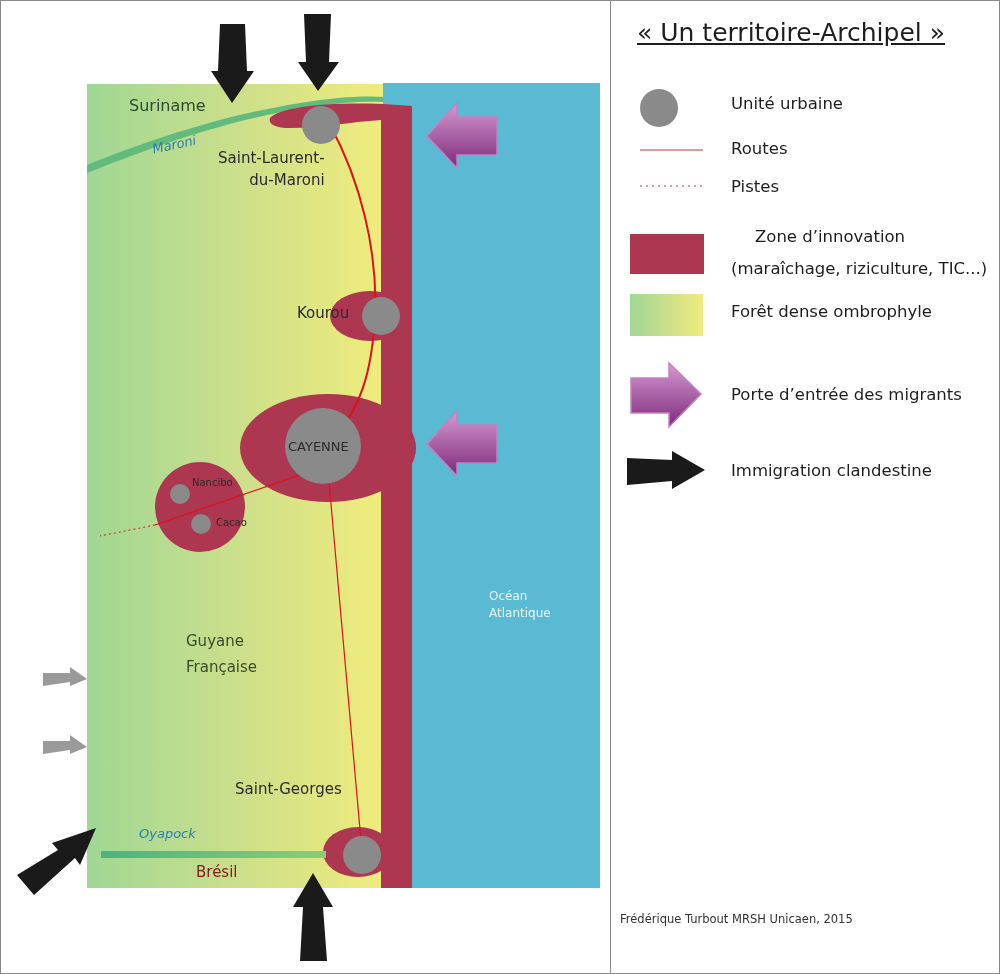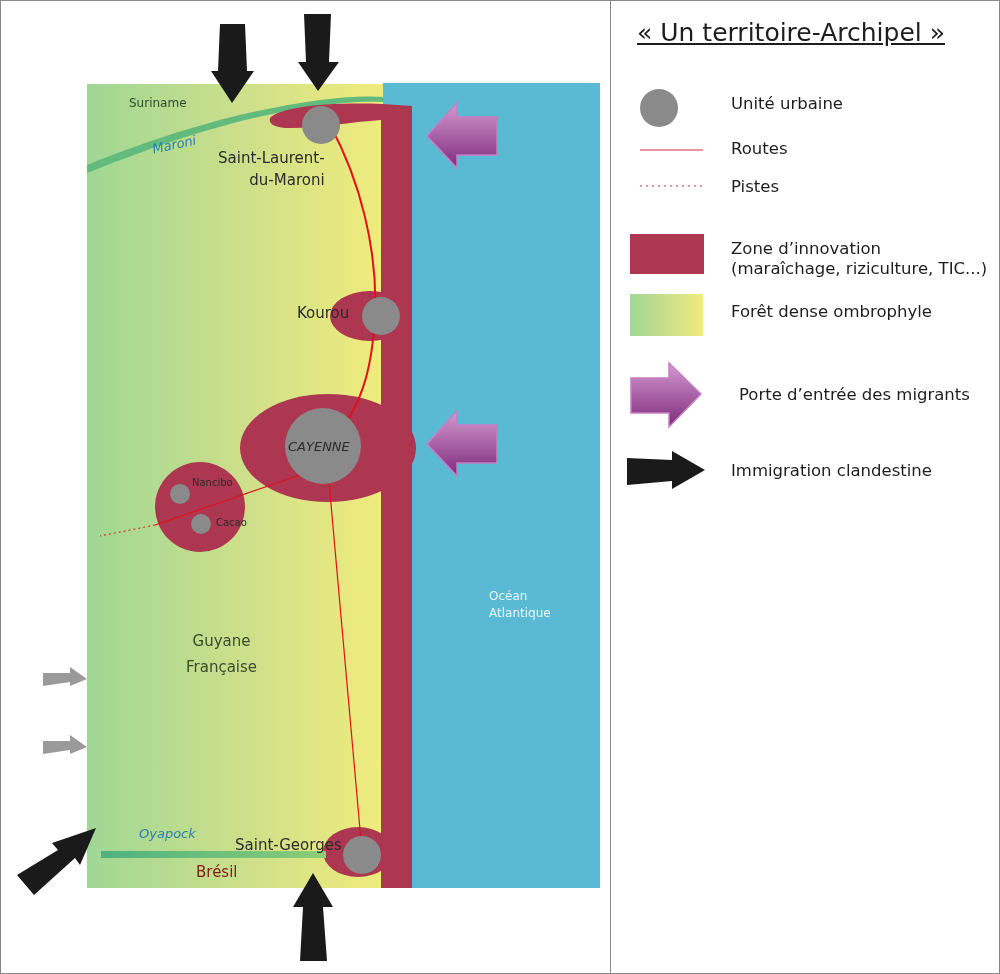--- a/index.html
+++ b/index.html
@@ -82,46 +82,47 @@
 
   <circle cx="659" cy="108" r="19" fill="#8a8a8a"></circle>
   <line x1="640" y1="150" x2="703" y2="150" stroke="#d0303a" stroke-width="1.2"></line>
   <line x1="640" y1="186" x2="703" y2="186" stroke="#d0303a" stroke-width="1" stroke-dasharray="2,4"></line>
   <rect x="630" y="234" width="74" height="40" fill="#ad3650"></rect>
   <rect x="630" y="294" width="73" height="42" fill="url(#forest)"></rect>
   <path d="M631,378 L669,378 L669,363 L701,394 L669,427 L669,413 L631,413 Z" fill="url(#migr)" stroke="#c87ec4" stroke-width="1.5"></path>
   <path d="M627,458 L672,460 L672,451 L705,470 L672,489 L672,481 L627,485 Z" fill="#1a1a1a"></path>
 </svg>
 
-<div class="lbl" style="left:129px;top:96px;font-size:12px;color:#2e4a2e;">Suriname</div>
+<div class="lbl" style="left:129px;top:96px;font-size:16px;color:#2e4a2e;">Suriname</div>
 <div class="lbl" style="left:152px;top:137px;font-size:13px;color:#2b7fb0;font-style:italic;transform:rotate(-12deg);">Maroni</div>
 <div class="lbl" style="left:218px;top:147px;font-size:15px;text-align:right;line-height:22px;">
   <div>Saint-Laurent-</div>
   <div>du-Maroni</div>
 </div>
 <div class="lbl" style="left:297px;top:304px;font-size:15px;">Kourou</div>
-<div class="lbl" style="left:288px;top:439px;font-size:13px;font-style:italic;">CAYENNE</div>
+<div class="lbl" style="left:288px;top:439px;font-size:13px;">CAYENNE</div>
 <div class="lbl" style="left:192px;top:477px;font-size:10px;">Nancibo</div>
 <div class="lbl" style="left:216px;top:517px;font-size:10px;">Cacao</div>
-<div class="lbl" style="left:186px;top:628px;font-size:15px;text-align:center;line-height:26px;color:#3a4a2a;">
+<div class="lbl" style="left:186px;top:628px;font-size:15px;text-align:left;line-height:26px;color:#3a4a2a;">
   <div>Guyane</div>
   <div>Française</div>
 </div>
 <div class="lbl" style="left:489px;top:588px;font-size:12px;text-align:left;line-height:17px;color:#e8f6fb;">
   <div>Océan</div>
   <div>Atlantique</div>
 </div>
-<div class="lbl" style="left:235px;top:836px;font-size:15px;text-align:right;">Saint-Georges</div>
+<div class="lbl" style="left:235px;top:780px;font-size:15px;text-align:right;">Saint-Georges</div>
 <div class="lbl" style="left:139px;top:826px;font-size:13px;color:#2b7fb0;font-style:italic;text-align:right;">Oyapock</div>
 <div class="lbl" style="left:196px;top:863px;font-size:15px;color:#7f1d1d;">Brésil</div>
 
 <div class="legend-title">« Un territoire-Archipel »</div>
 <div class="leg-text" style="top:93px;">Unité urbaine</div>
 <div class="leg-text" style="top:138px;text-align:right;">Routes</div>
 <div class="leg-text" style="top:176px;">Pistes</div>
-<div class="leg-text" style="top:238px;">Zone d’innovation</div>
+<div class="leg-text" style="top:226px;margin-left:24px;">Zone d’innovation</div>
 <div class="leg-text" style="top:258px;">(maraîchage, riziculture, TIC...)</div>
 <div class="leg-text" style="top:301px;">Forêt dense ombrophyle</div>
-<div class="leg-text" style="top:384px;margin-left:8px;">Porte d’entrée des migrants</div>
+<div class="leg-text" style="top:384px;">Porte d’entrée des migrants</div>
 <div class="leg-text" style="top:460px;">Immigration clandestine</div>
 
 <div class="authors">
+  <div>Frédérique Turbout MRSH Unicaen, 2015</div>
 </div>
 
 </body></html>

